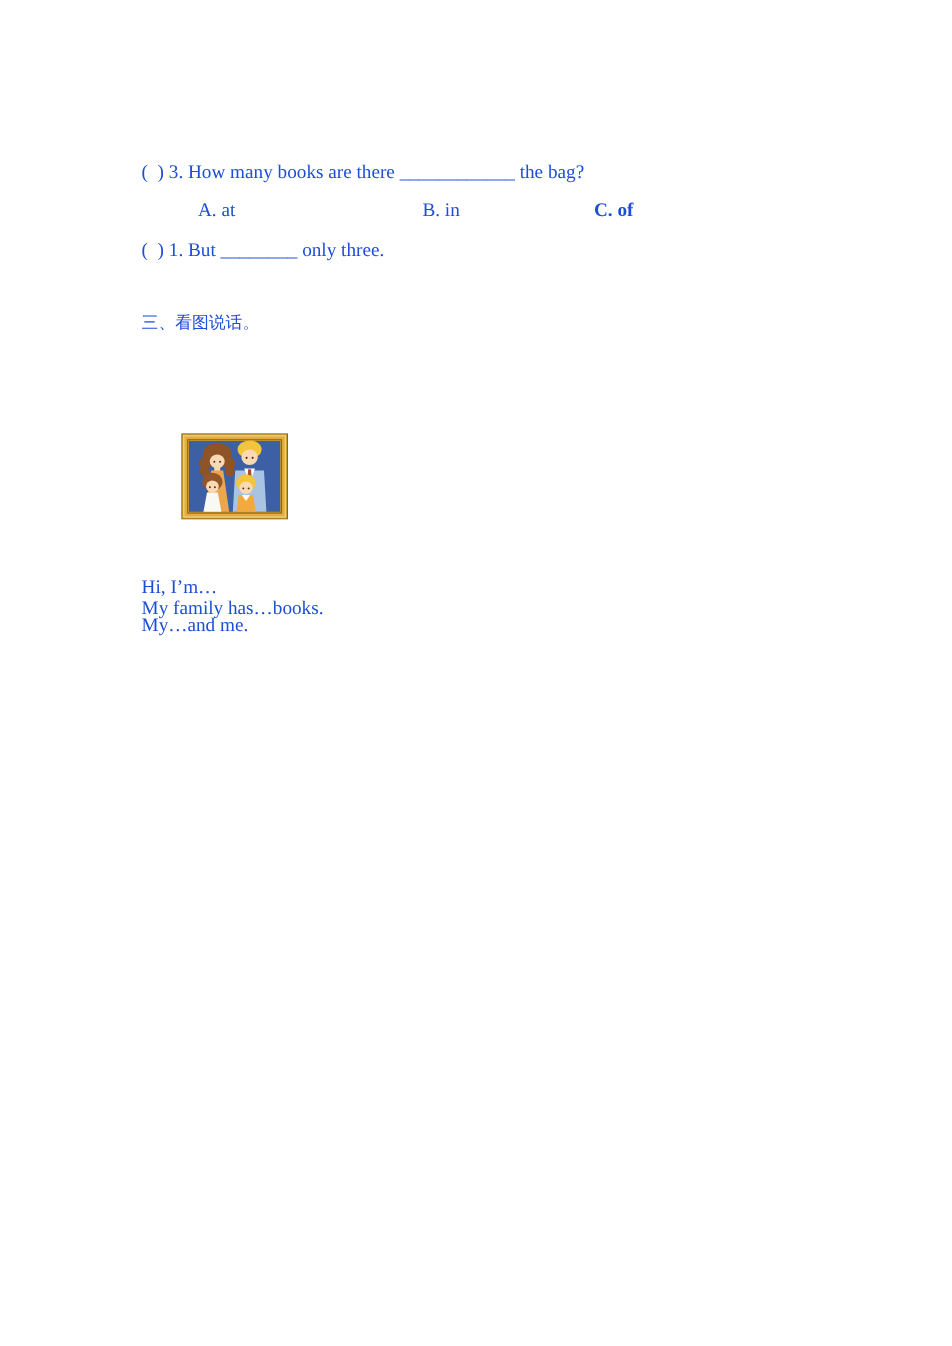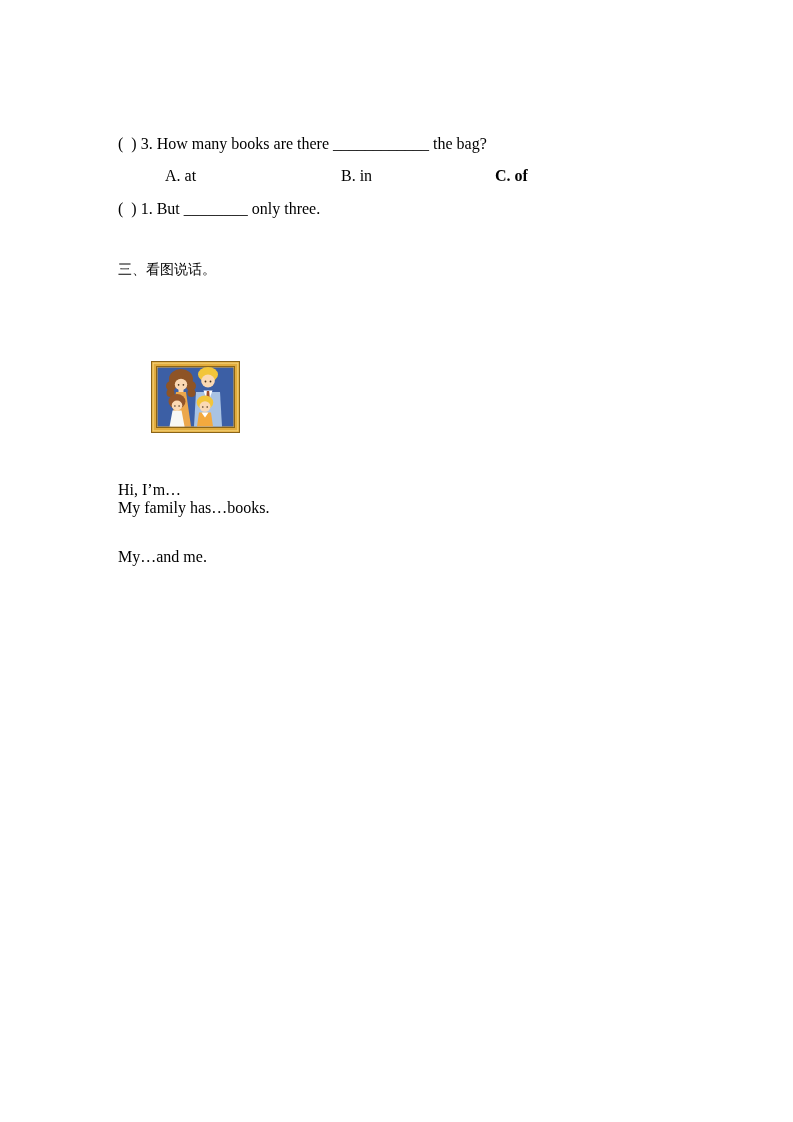--- a/index.html
+++ b/index.html
@@ -3,21 +3,21 @@
 <meta charset="utf-8">
 <style>
   * { margin: 0; padding: 0; box-sizing: border-box; }
   html, body { background: #ffffff; }
   .page {
     position: relative;
     width: 793px;
     height: 1122px;
     background: #ffffff;
     font-family: "Liberation Serif", serif;
-    color: #000000;
+    color: #1d4ed8;
     overflow: hidden;
   }
   .line {
     position: absolute;
     left: 118px;
     font-size: 16px;
     line-height: 20px;
     white-space: pre;
   }
   .cn {
@@ -31,21 +31,21 @@
     height: 20px;
   }
   .opt {
     position: absolute;
     top: 0;
     font-size: 16px;
     line-height: 20px;
     white-space: pre;
   }
   .opt-a { left: 165px; }
-  .opt-b { left: 341px; }
+  .opt-b { left: 352px; }
   .opt-c { left: 495px; font-weight: bold; }
   .photo {
     position: absolute;
     left: 151px;
     top: 361px;
     width: 89px;
     height: 72px;
   }
   .photo svg { display: block; }
 </style>
@@ -117,15 +117,15 @@
         <polygon points="48,51.5 60,51.5 62,65.5 46,65.5" fill="#f3a93e"></polygon>
         <polygon points="50.5,51.5 57.5,51.5 54,56.5" fill="#ffffff"></polygon>
       </g>
     </svg>
   </div>
 
   <div class="line" style="top:480px">Hi, I’m…</div>
 
   <div class="line" style="top:498px">My family has…books.</div>
 
-  <div class="line" style="top:547px">My…and me.</div>
+  <div class="line" style="top:512px">My…and me.</div>
 
 </div>
 
 </body></html>

